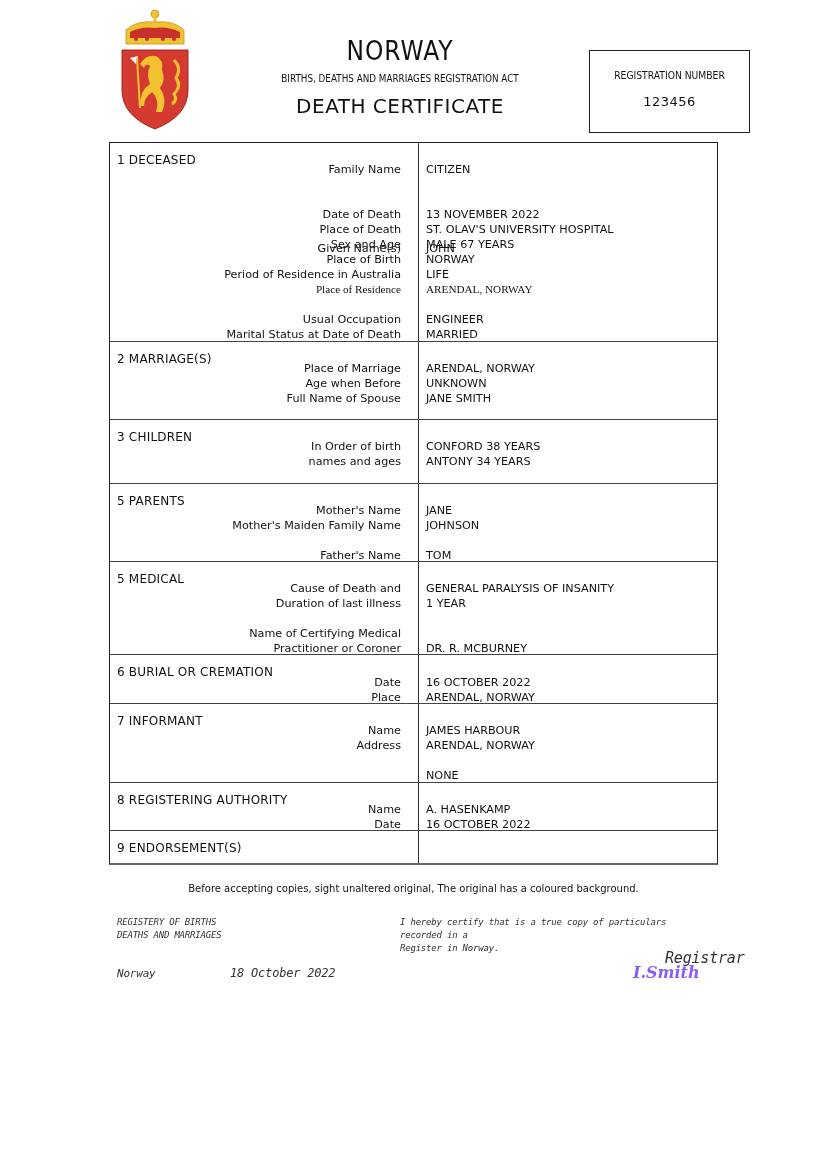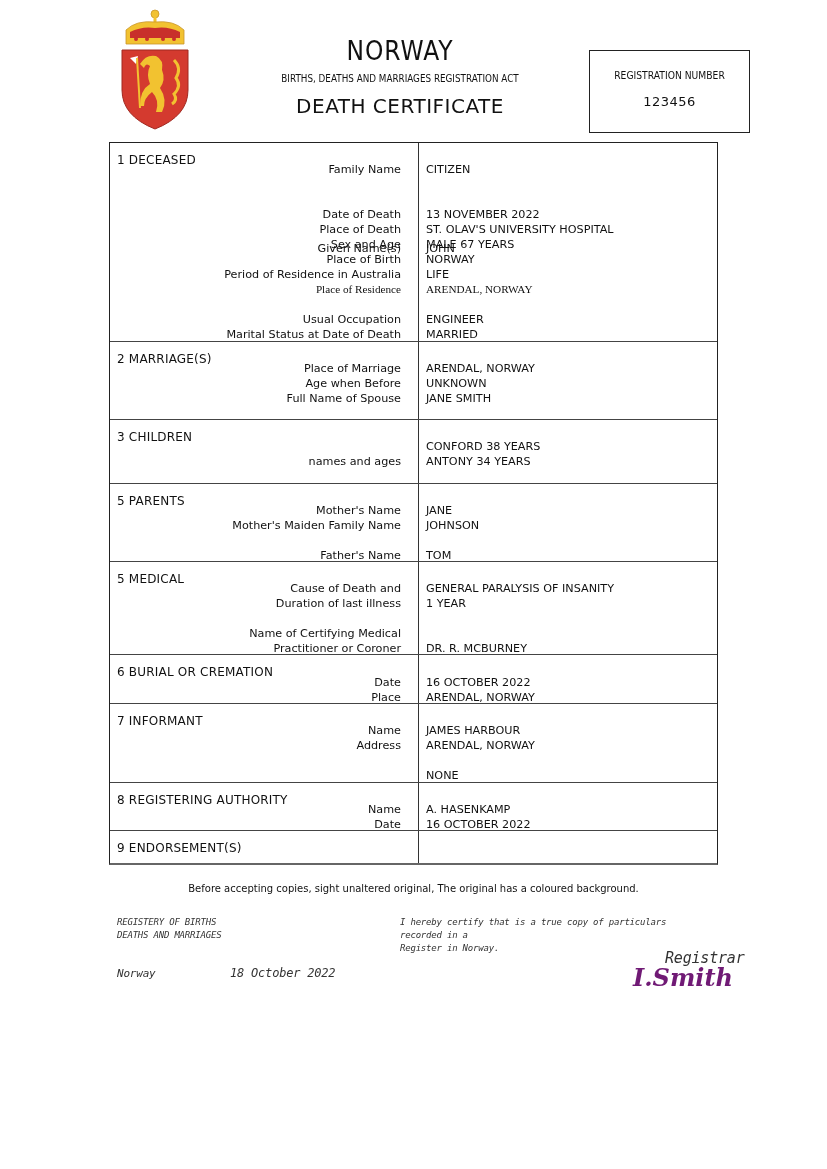--- a/index.html
+++ b/index.html
@@ -27,21 +27,21 @@
   .row .v { position: absolute; left: 316px; white-space: nowrap; }
 
   .notice { position: absolute; left: 109px; width: 609px; top: 883px; text-align: center; font-size: 10px; }
 
   .foot { position: absolute; font-style: italic; color: #333; font-size: 9px; font-family: "DejaVu Sans Mono", monospace; letter-spacing: -0.2px; }
   .foot-reg { left: 117px; top: 916px; line-height: 13px; }
   .foot-cert { left: 400px; top: 916px; line-height: 13px; width: 310px; }
   .foot-registrar { left: 665px; top: 949px; font-size: 15px; }
   .foot-place { left: 117px; top: 967px; font-size: 11px; }
   .foot-date { left: 230px; top: 966px; font-size: 12px; }
-  .sig { position: absolute; left: 633px; top: 963px; font-family: "DejaVu Serif", serif; font-style: italic; font-size: 24px; color: #701a75; font-weight: bold; }
+  .sig { position: absolute; left: 633px; top: 963px; font-family: "DejaVu Serif", serif; font-style: italic; font-size: 16px; color: #8b5cf6; font-weight: bold; }
 </style>
 </head>
 <body>
 
 <svg class="crest" viewBox="0 0 78 122">
   <circle cx="39" cy="6" r="4" fill="#f2c230" stroke="#c9962a" stroke-width="0.8"></circle>
   <rect x="37.5" y="9" width="3" height="7" fill="#f2c230"></rect>
   <path d="M10 22 Q20 12 39 14 Q58 12 68 22 L68 36 L10 36 Z" fill="#f2c230" stroke="#c9962a" stroke-width="0.8"></path>
   <path d="M14 24 Q26 18 39 20 Q52 18 64 24 L64 30 L14 30 Z" fill="#c8302b"></path>
   <circle cx="20" cy="31" r="2" fill="#c8302b"></circle>
@@ -123,20 +123,21 @@
       </div>
     <div class="row" style="top:49px;">
         <span class="k">Full Name of Spouse</span>
         <span class="v">JANE SMITH</span>
       </div>
   </div>
 
   <div class="section" style="top:277px;height:64px;">
     <div class="sec-title">3 CHILDREN</div>
     <div class="row" style="top:19px;">
+        <span class="k">In Order of birth</span>
         <span class="v">CONFORD 38 YEARS</span>
       </div>
     <div class="row" style="top:34px;">
         <span class="k">names and ages</span>
         <span class="v">ANTONY 34 YEARS</span>
       </div>
   </div>
 
   <div class="section" style="top:341px;height:78px;">
     <div class="sec-title">5 PARENTS</div>

